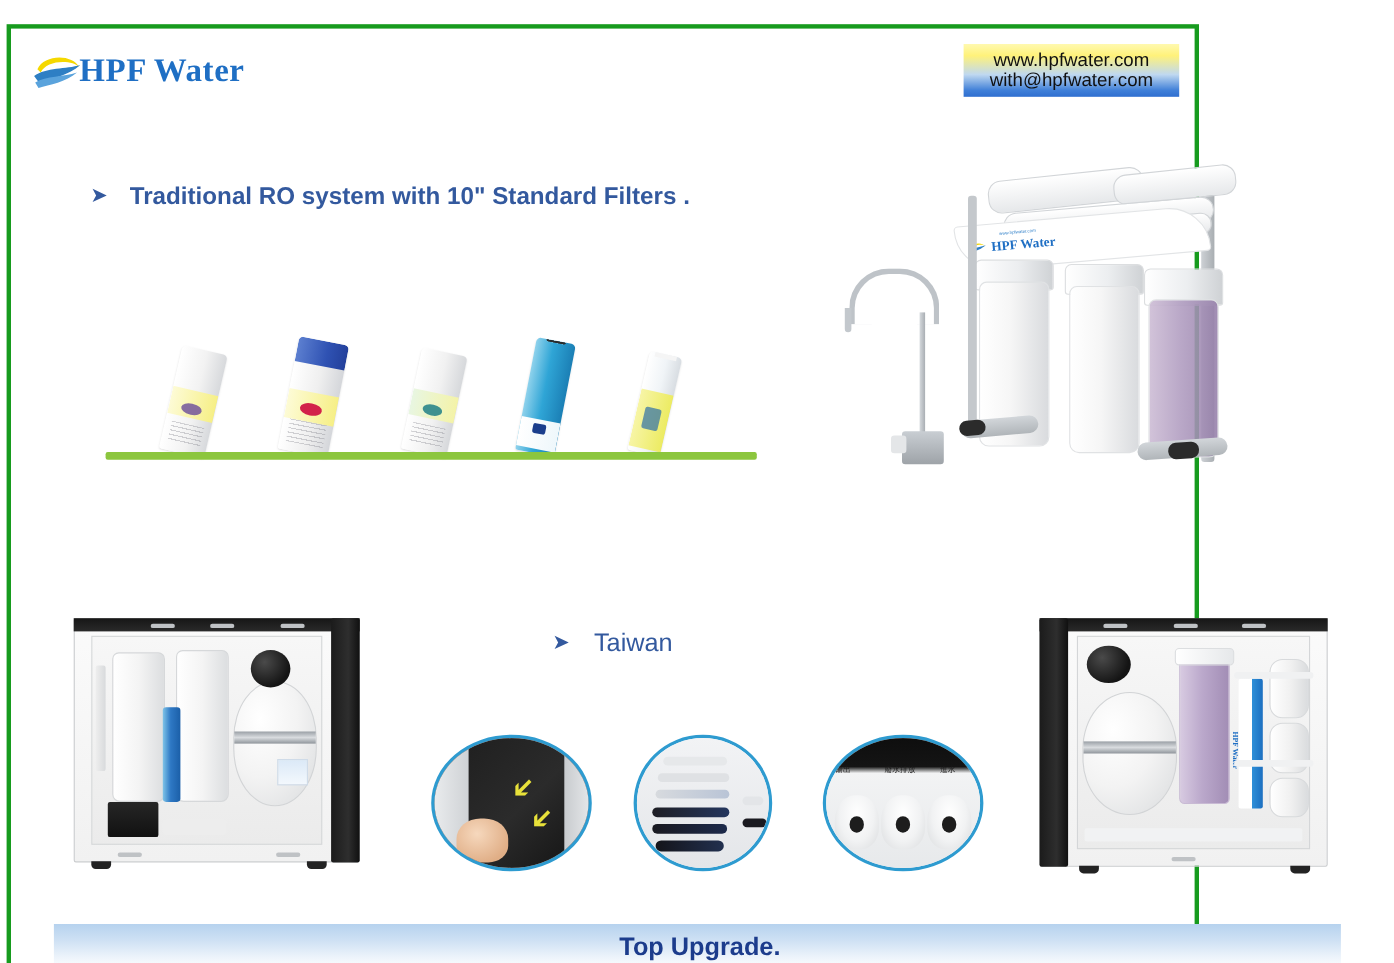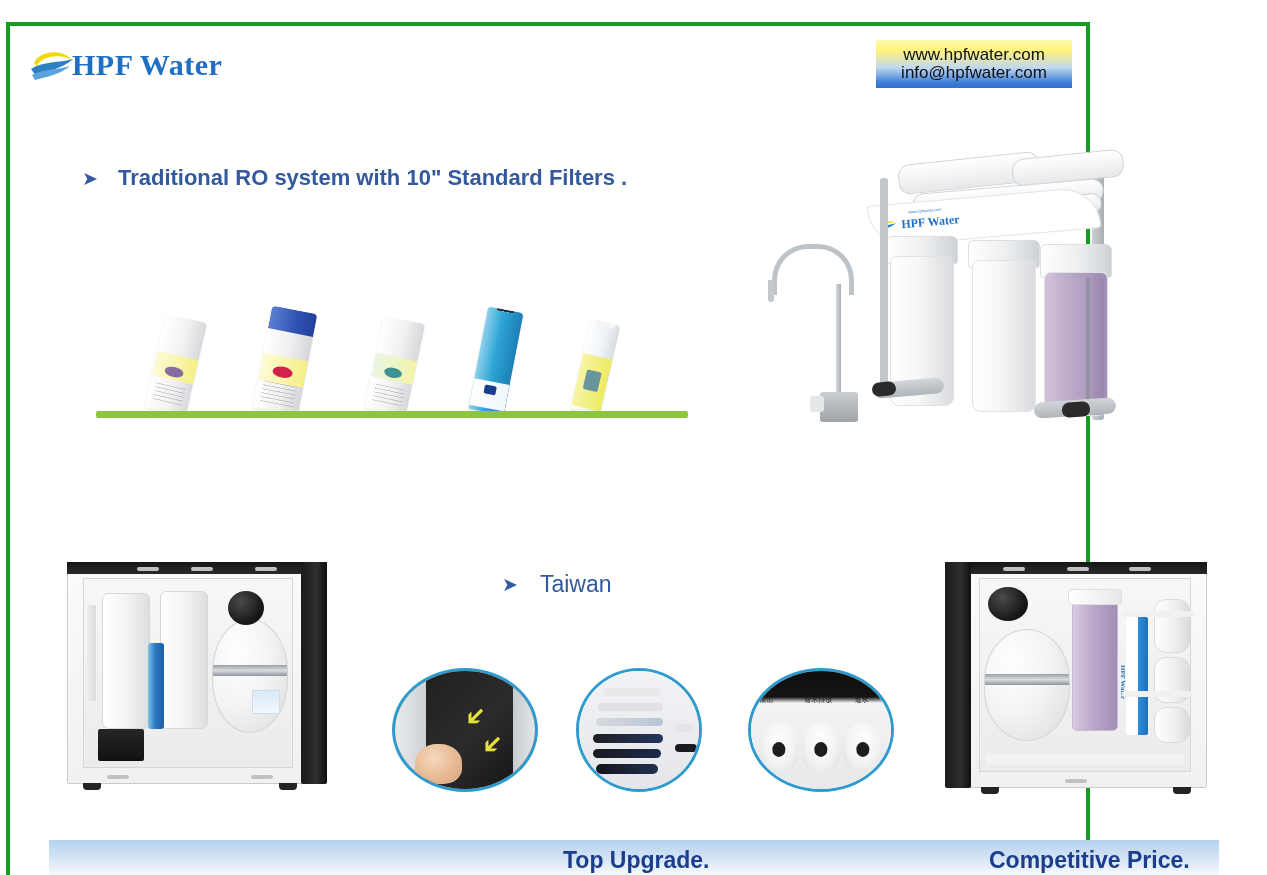--- a/index.html
+++ b/index.html
@@ -291,21 +291,21 @@
         <path d="M6 18 C12 4, 38 4, 44 16 C38 9, 14 9, 9 21 Z" fill="#F5D800"></path>
         <path d="M3 24 C14 16, 32 18, 45 14 C34 24, 18 26, 8 31 Z" fill="#2E7FC4"></path>
         <path d="M4 30 C14 24, 30 25, 42 21 C32 30, 17 32, 7 35 Z" fill="#5AA3DC"></path>
       </svg>
     </div>
     <div class="logo-text">HPF Water</div>
   </div>
 
   <div class="contact-box">
     <div class="contact-line">www.hpfwater.com</div>
-    <div class="contact-line">info@hpfwater.com</div>
+    <div class="contact-line">with@hpfwater.com</div>
   </div>
 
   <div class="bullet-row" id="bullet-main">
     <span class="bullet-arrow">➤</span>
     <span class="bullet-text">Traditional RO system with 10" Standard Filters .</span>
   </div>
 
   <div class="filters-img">
     <div class="cart" id="cart1">
       <div class="band"></div>
@@ -465,16 +465,15 @@
     <div class="cab-slot" style="left:58px; top:5px; width:22px;"></div>
     <div class="cab-slot" style="left:122px; top:5px; width:22px;"></div>
     <div class="cab-slot" style="left:184px; top:5px; width:22px;"></div>
     <div class="cab-slot" style="left:120px; bottom:5px; width:22px;"></div>
     <div class="cab-foot" style="left:36px;"></div>
     <div class="cab-foot" style="right:16px;"></div>
   </div>
 
   <div class="slogan-banner">
     <div class="slogan" id="slogan-1">Top Upgrade.</div>
-    <div class="slogan" id="slogan-2">Competitive Price.</div>
   </div>
 
 </div>
 
 </body></html>

